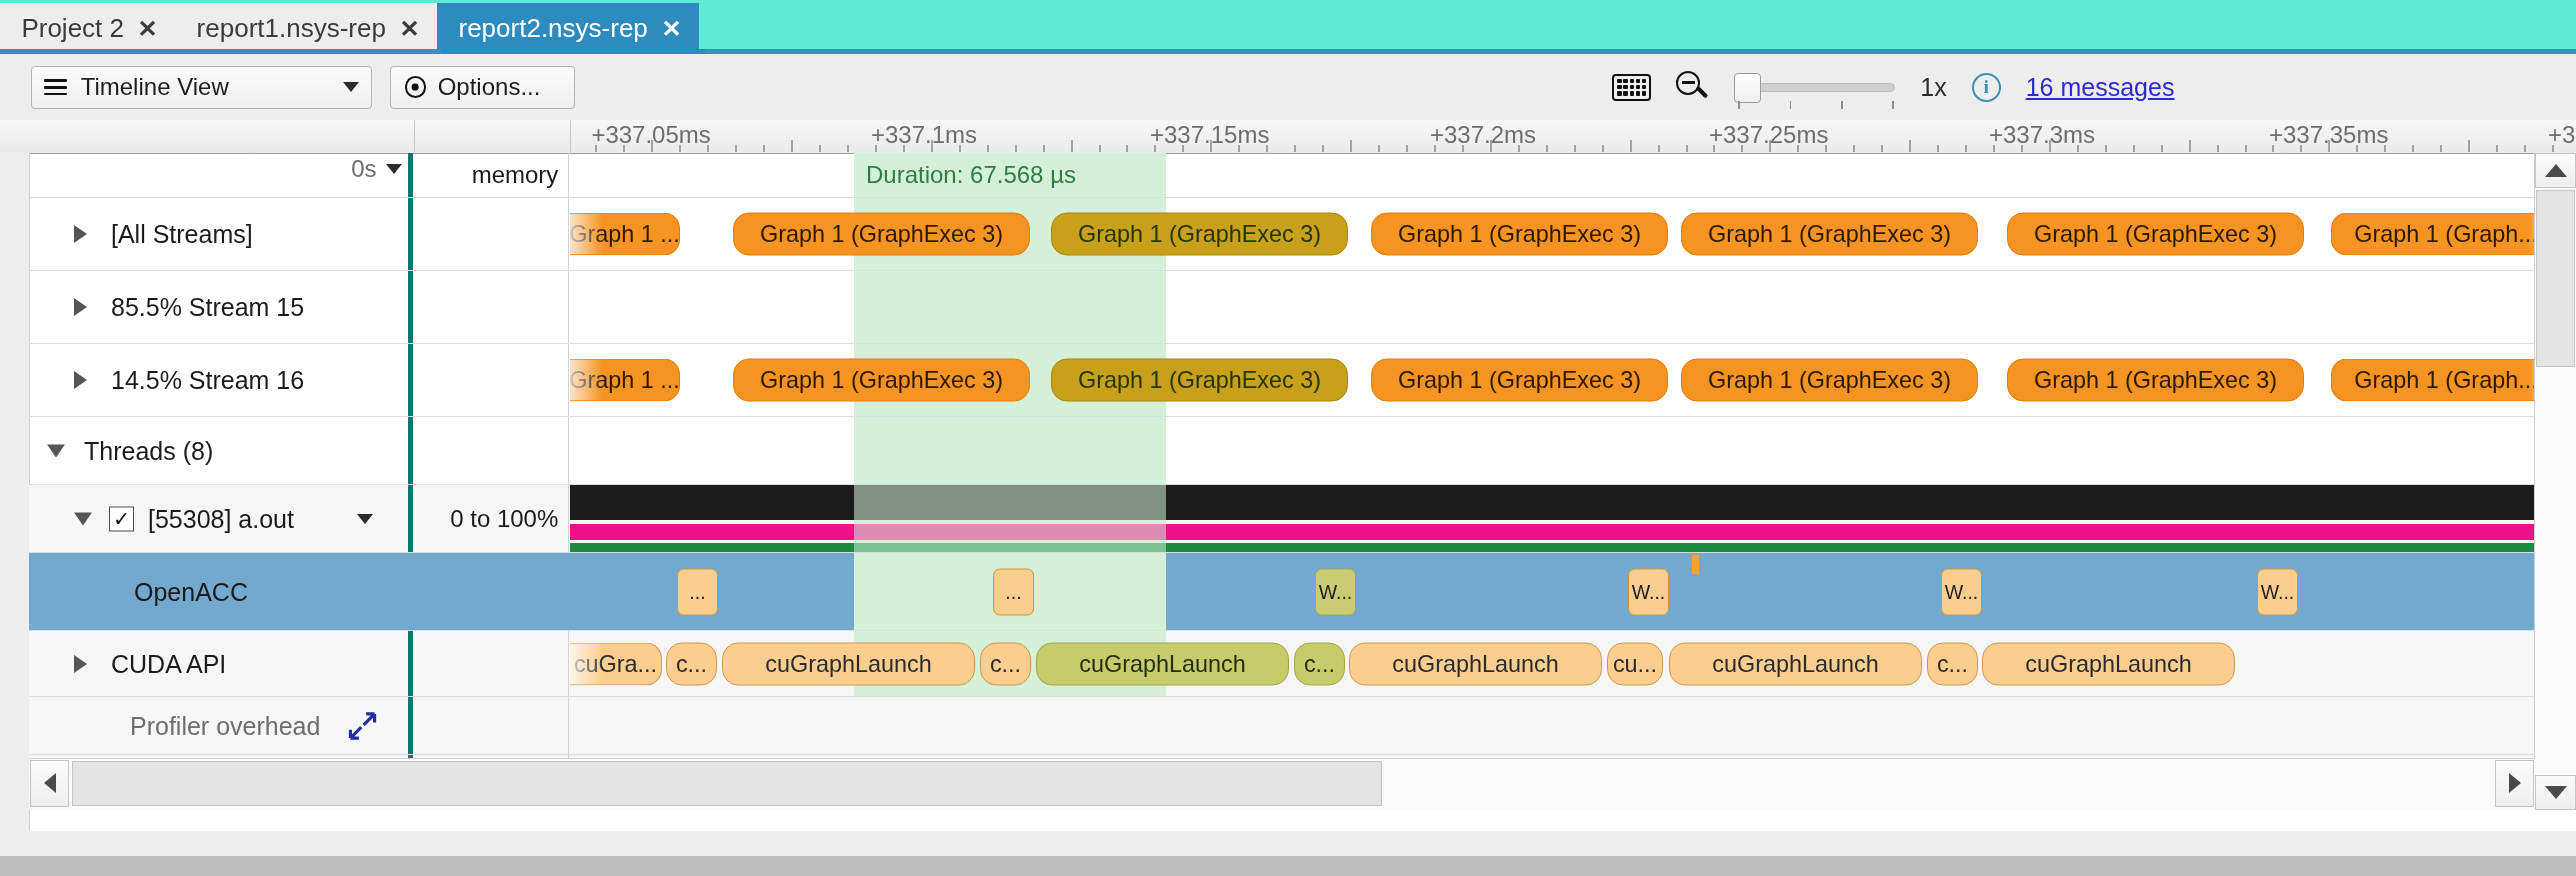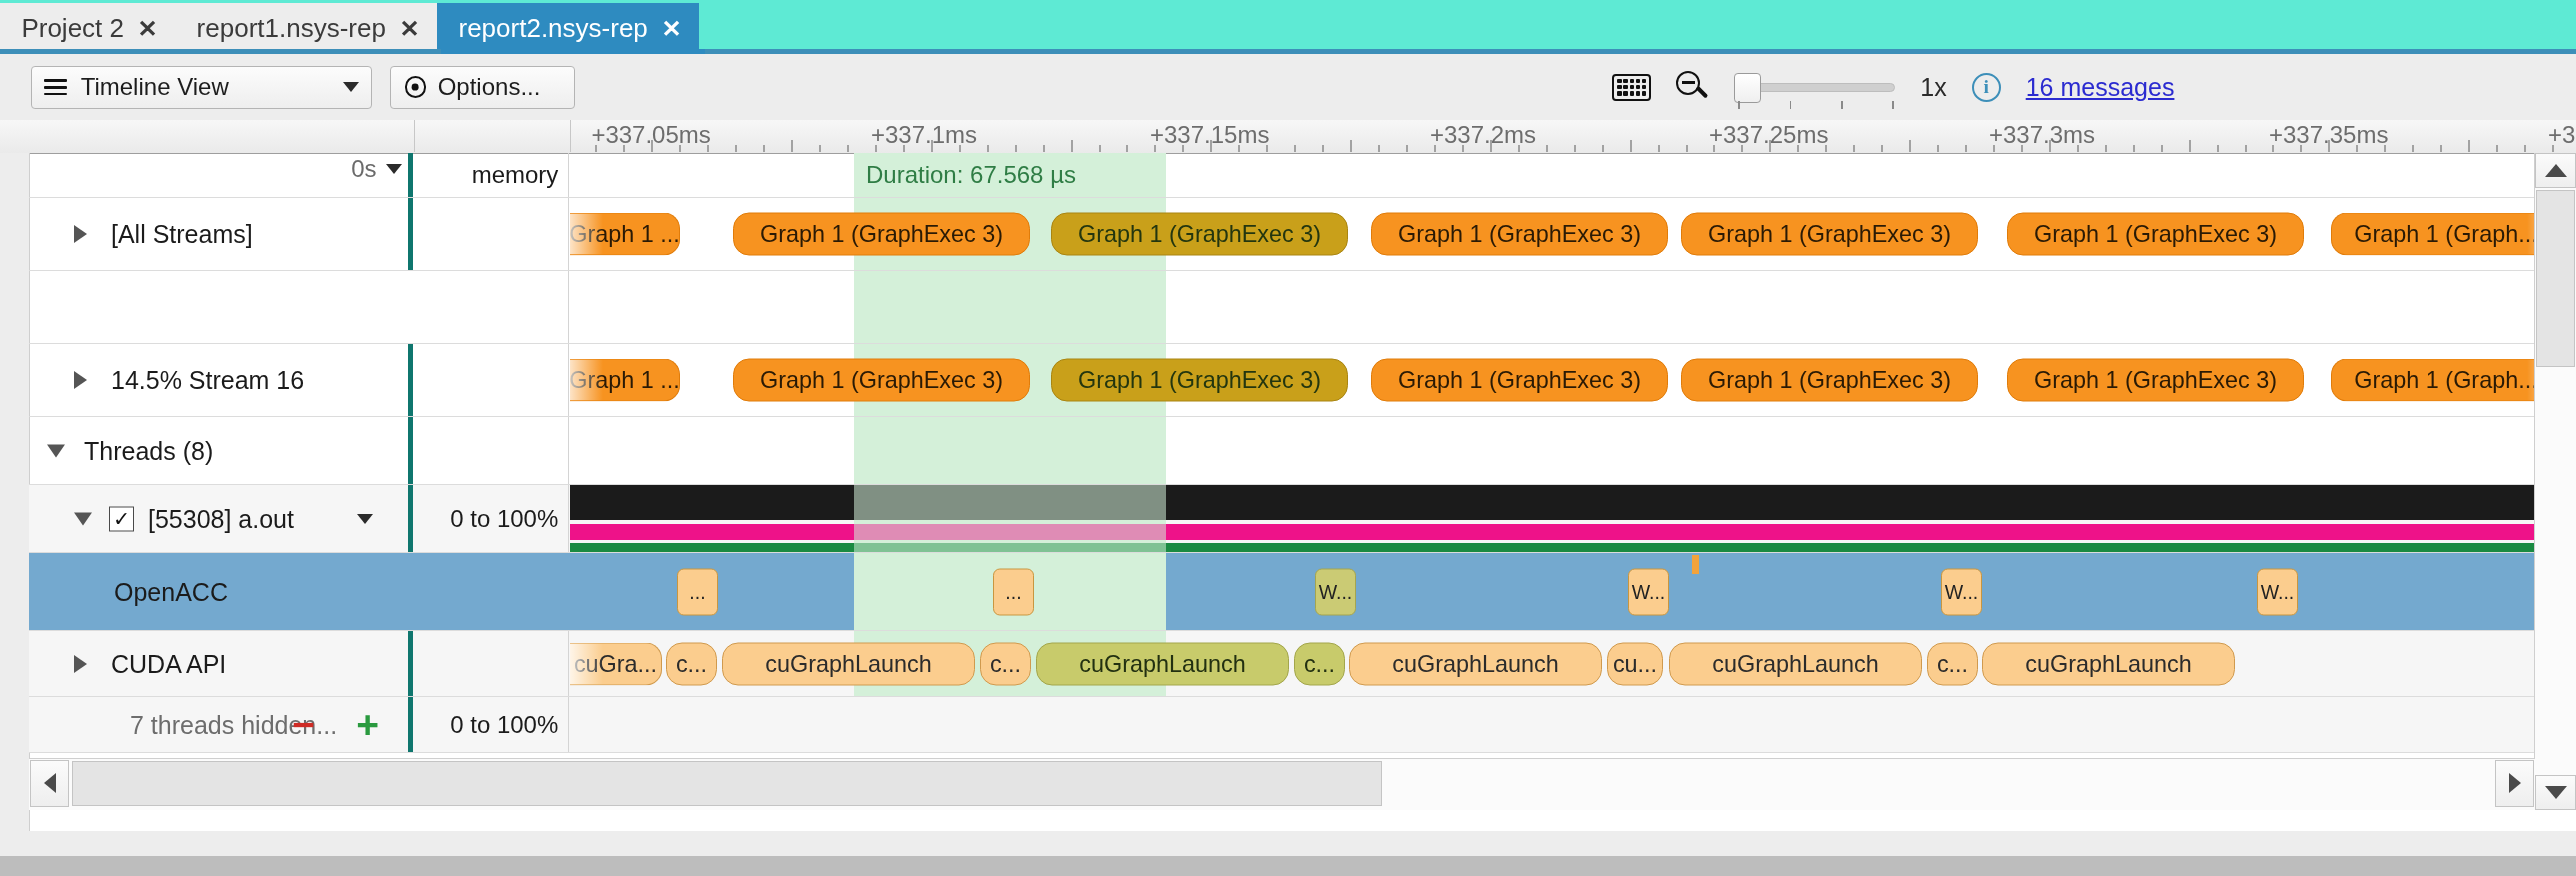--- a/index.html
+++ b/index.html
@@ -354,20 +354,24 @@
             <div class="bar graph" style="left: 1437px; width: 297px;">
               <span>Graph 1 (GraphExec 3)</span>
             </div>
             <div class="bar graph" style="left: 1761px; width: 229px; border-top-right-radius: 0px; border-bottom-right-radius: 0px; border-right-width: 0px;">
               <span>Graph 1 (Graph...</span>
               <span class="fade"></span>
             </div>
           </div>
         </div>
         <div class="row" style="height: 73px;">
+          <div class="c1">
+            <span class="arrow-r" style="left: 45px;"></span>
+            <span class="lbl" style="left: 82px;">85.5% Stream 15</span>
+          </div>
           <div class="c2"></div>
           <div class="c3">
             <div class="band" style="left: 284px; width: 312px; background: rgb(212, 240, 217);"></div>
           </div>
         </div>
         <div class="row" style="height: 73px;">
           <div class="c1">
             <span class="arrow-r" style="left: 45px;"></span>
             <span class="lbl" style="left: 82px;">14.5% Stream 16</span>
           </div>
@@ -422,21 +426,21 @@
           <div class="c3">
             <div class="band" style="left: 284px; width: 312px; background: rgb(212, 240, 217);"></div>
             <div class="ub" style="top: 0px; height: 35px; background: rgb(27, 27, 27);"></div>
             <div class="ub" style="top: 39px; height: 15.6px; background: rgb(238, 18, 137);"></div>
             <div class="ub" style="top: 58px; height: 15.6px; background: rgb(26, 138, 66);"></div>
             <div class="ubtint" style="left: 284px; width: 312px;"></div>
           </div>
         </div>
         <div class="row sel" style="height: 78px;">
           <div class="c1">
-            <span class="lbl" style="left: 85px;">OpenACC</span>
+            <span class="lbl" style="left: 105px;">OpenACC</span>
           </div>
           <div class="c2"></div>
           <div class="c3">
             <div class="band" style="left: 284px; width: 312px; background: rgb(212, 240, 217);"></div>
             <div class="orangetick" style="left: 1122px; top: 1.9px;"></div>
             <div class="bar mark" style="left: 107px;">
               <span>...</span>
             </div>
             <div class="bar mark" style="left: 423px;">
               <span>...</span>
@@ -492,20 +496,31 @@
               <span>cuGraphLaunch</span>
             </div>
             <div class="bar cuda" style="left: 1357px; width: 51px;">
               <span>c...</span>
             </div>
             <div class="bar cuda" style="left: 1412px; width: 253px;">
               <span>cuGraphLaunch</span>
             </div>
           </div>
         </div>
+        <div class="row lightrow" style="height: 58px;">
+          <div class="c1">
+            <span class="lbl muted" style="left: 101px;">Profiler overhead</span>
+            <span class="expand-ico" style="right: 31px;"><svg viewBox="0 0 24 24" width="29" height="29">
+                <path d="M22 2 L13 11 M22 2 L22 9 M22 2 L15 2" stroke="#1f2f9e" stroke-width="2.6" fill="none"></path>
+                <path d="M2 22 L11 13 M2 22 L2 15 M2 22 L9 22" stroke="#1f2f9e" stroke-width="2.6" fill="none"></path>
+              </svg></span>
+          </div>
+          <div class="c2"></div>
+          <div class="c3"></div>
+        </div>
         <div class="row lightrow" style="height: 56px;">
           <div class="c1">
             <span class="lbl muted" style="left: 101px;">7 threads hidden...</span>
             <span class="pmb minus-b" style="right: 93px; position: absolute;">−</span>
             <span class="pmb plus-b" style="right: 29px; position: absolute;">+</span>
           </div>
           <div class="c2">
             <span class="c2lbl">0 to 100%</span>
           </div>
           <div class="c3"></div>

